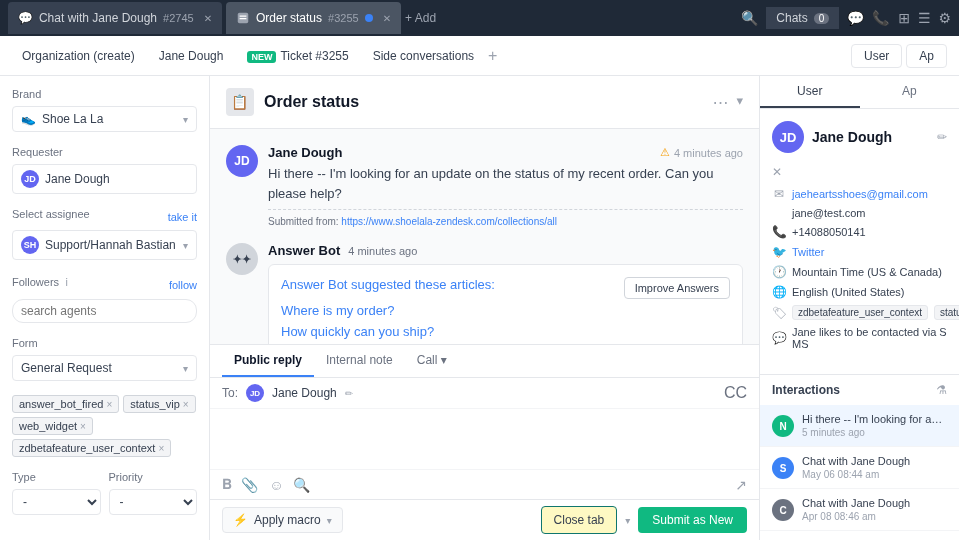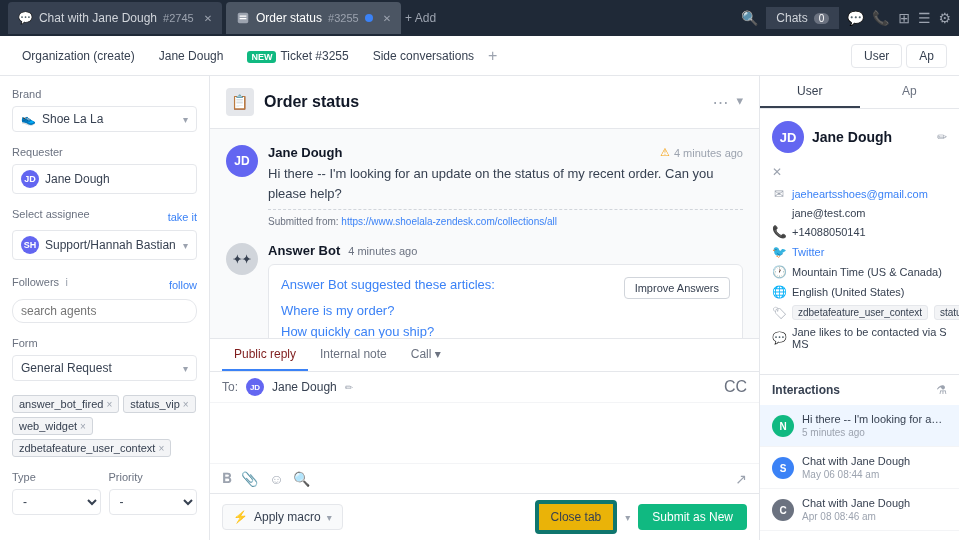--- a/index.html
+++ b/index.html
@@ -80,35 +80,35 @@
     .bot-links { list-style: none; padding: 0; }
     .bot-links li { padding: 3px 0; }
     .bot-links li a { color: #3b82f6; font-size: 13px; text-decoration: none; }
     .bot-tag { font-size: 11px; color: #6b7280; }
     .warning-icon { color: #f59e0b; }
 
     
     .reply-area { background: #fff; border-top: 1px solid #e5e7eb; }
     .reply-tabs { display: flex; border-bottom: 1px solid #e5e7eb; padding: 0 12px; }
     .reply-tab { padding: 8px 12px; font-size: 12px; color: #6b7280; cursor: pointer; border-bottom: 2px solid transparent; }
-    .reply-tab.active { color: #7f1d1d; border-bottom-color: #3b82f6; font-weight: 400; }
+    .reply-tab.active { color: #0f172a; border-bottom-color: #3b82f6; font-weight: 700; }
     .reply-to-row { display: flex; align-items: center; padding: 6px 12px; border-bottom: 1px solid #f3f4f6; gap: 8px; font-size: 12px; color: #374151; }
     .reply-to-label { color: #6b7280; }
     .to-avatar { width: 18px; height: 18px; border-radius: 50%; background: #6366f1; display: flex; align-items: center; justify-content: center; color: #fff; font-size: 8px; font-weight: 600; }
     .cc-btn { margin-left: auto; color: #6b7280; cursor: pointer; font-size: 16px; font-weight: 500; }
     .edit-icon { color: #9ca3af; font-size: 10px; cursor: pointer; }
     .reply-input-area { min-height: 60px; padding: 8px 12px; font-size: 13px; color: #9ca3af; }
     .reply-toolbar { display: flex; align-items: center; padding: 6px 12px; gap: 10px; border-top: 1px solid #f3f4f6; }
     .toolbar-icon { color: #9ca3af; cursor: pointer; font-size: 14px; }
     .toolbar-spacer { flex: 1; }
     .apply-macro { display: flex; align-items: center; gap: 6px; background: #f9fafb; border: 1px solid #e5e7eb; border-radius: 4px; padding: 5px 10px; font-size: 12px; color: #374151; cursor: pointer; }
     .lightning-icon { color: #f59e0b; }
     .macro-chevron { color: #9ca3af; font-size: 10px; }
     .submit-btn { background: #10b981; color: #fff; border: none; border-radius: 4px; padding: 6px 14px; font-size: 12px; cursor: pointer; font-weight: 500; }
-    .close-tab-btn { border: 4px solid #0f766e; background: #eab308; border-radius: 4px; padding: 6px 12px; font-size: 12px; cursor: pointer; color: #374151; }
+    .close-tab-btn { border: 1px solid #0f766e; background: #fef9c3; border-radius: 4px; padding: 6px 12px; font-size: 12px; cursor: pointer; color: #374151; }
     .submit-area { display: flex; align-items: center; padding: 6px 12px; gap: 8px; justify-content: flex-end; border-top: 1px solid #e5e7eb; }
 
     
     .right-sidebar { width: 200px; background: #fff; border-left: 1px solid #e5e7eb; overflow-y: auto; flex-shrink: 0; }
     .right-tabs { display: flex; border-bottom: 1px solid #e5e7eb; }
     .right-tab { flex: 1; text-align: center; padding: 8px; font-size: 12px; color: #6b7280; cursor: pointer; border-bottom: 2px solid transparent; }
     .right-tab.active { color: #374151; border-bottom-color: #374151; font-weight: 500; }
     .user-profile { padding: 12px; }
     .user-profile-header { display: flex; align-items: center; gap: 8px; margin-bottom: 12px; }
     .user-profile-avatar { width: 32px; height: 32px; border-radius: 50%; background: #6366f1; display: flex; align-items: center; justify-content: center; color: #fff; font-size: 13px; font-weight: 600; }

